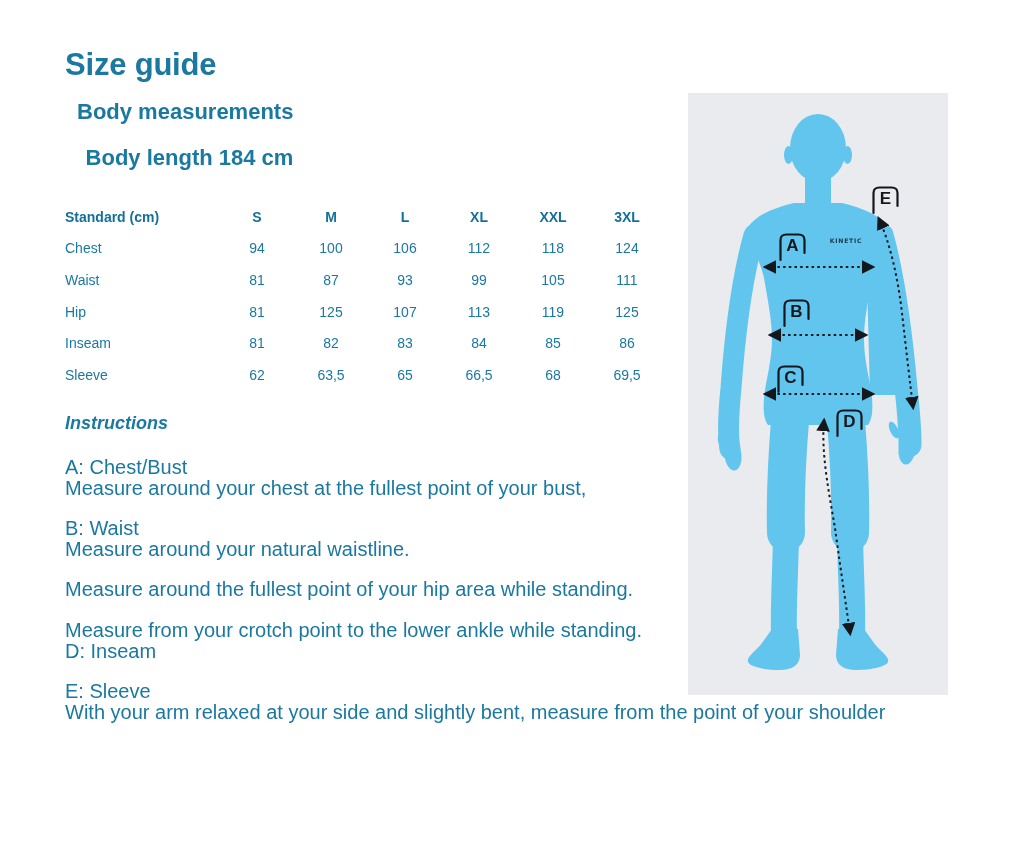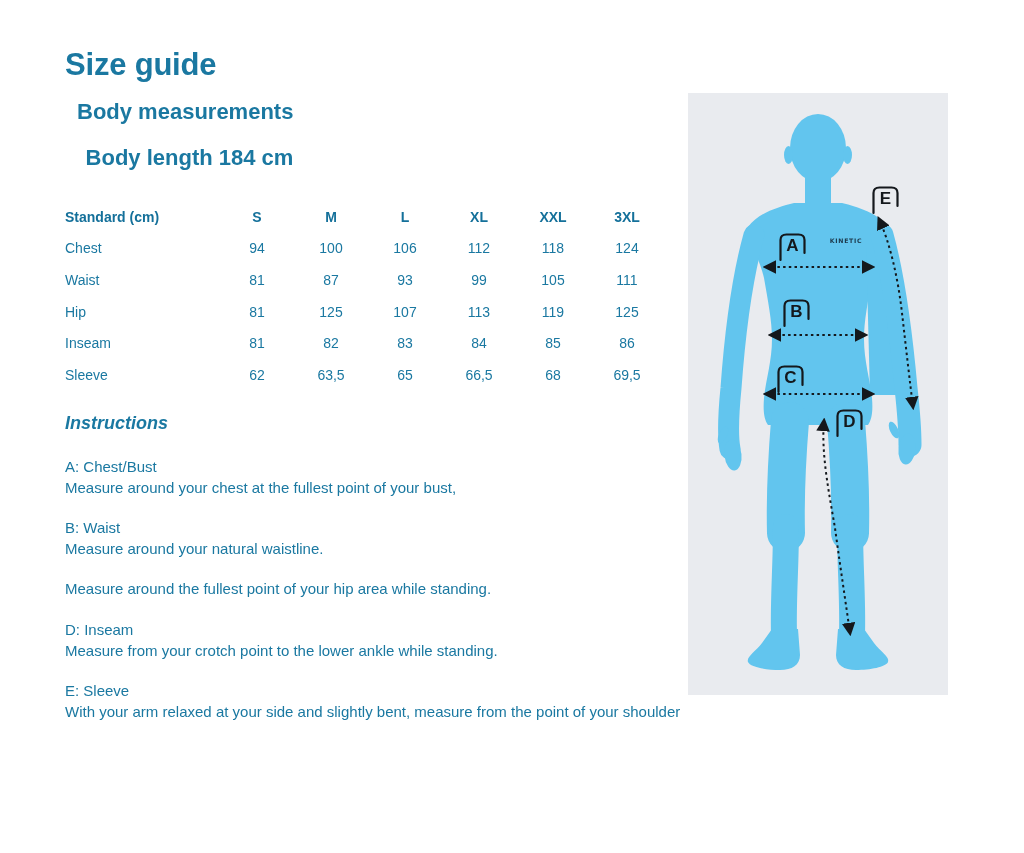--- a/index.html
+++ b/index.html
@@ -25,21 +25,21 @@
   
   .size-table{position:absolute;left:65px;top:201px;font-size:14px;}
   .trow{display:grid;grid-template-columns:155px 74px 74px 74px 74px 74px 74px;height:31.6px;align-items:center;}
   .tcell{text-align:center;}
   .tlabel{text-align:left;}
   .thead .tcell{font-weight:700;color:var(--accent-bold);}
   
   .instructions{position:absolute;left:65px;top:413px;}
   .instructions h2{font-size:18px;font-weight:600;margin:0 0 23px 0;color:var(--accent);font-style:italic;}
   .instr{margin-bottom:20px;}
-  .instr p{margin:0;font-size:15px;line-height:20.6px;color:var(--accent);}
+  .instr p{margin:0;font-size:20px;line-height:20.6px;color:var(--accent);}
   
   .figure-panel{position:absolute;left:688px;top:93px;width:260px;height:602px;background:var(--figure-bg);}
   .figure-panel svg{display:block;}
   .body-fill{fill:var(--body-blue);}
   .limb{stroke:var(--body-blue);fill:none;stroke-linecap:round;}
   .dash{stroke:var(--line-black);stroke-width:2;fill:none;stroke-dasharray:2.5 3.2;}
   .markerbox{stroke:var(--line-black);stroke-width:2.2;fill:none;stroke-linecap:round;}
   .markerletter{font-weight:700;font-size:17px;fill:var(--line-black);text-anchor:middle;
     font-family:"Liberation Sans","DejaVu Sans",sans-serif;}
   .brand{font-size:6.2px;font-weight:700;letter-spacing:0.7px;fill:#1d3a4d;text-anchor:middle;
@@ -118,22 +118,22 @@
     <p>Measure around your chest at the fullest point of your bust,</p>
   </div>
   <div class="instr">
     <p>B: Waist</p>
     <p>Measure around your natural waistline.</p>
   </div>
   <div class="instr">
     <p>Measure around the fullest point of your hip area while standing.</p>
   </div>
   <div class="instr">
+    <p>Measure from your crotch point to the lower ankle while standing.</p>
     <p>D: Inseam</p>
-    <p>Measure from your crotch point to the lower ankle while standing.</p>
   </div>
   <div class="instr">
     <p>E: Sleeve</p>
     <p>With your arm relaxed at your side and slightly bent, measure from the point of your shoulder</p>
   </div>
 </section>
 
 <div class="figure-panel">
   <svg width="260" height="602" viewBox="0 0 260 602">
     <defs>

